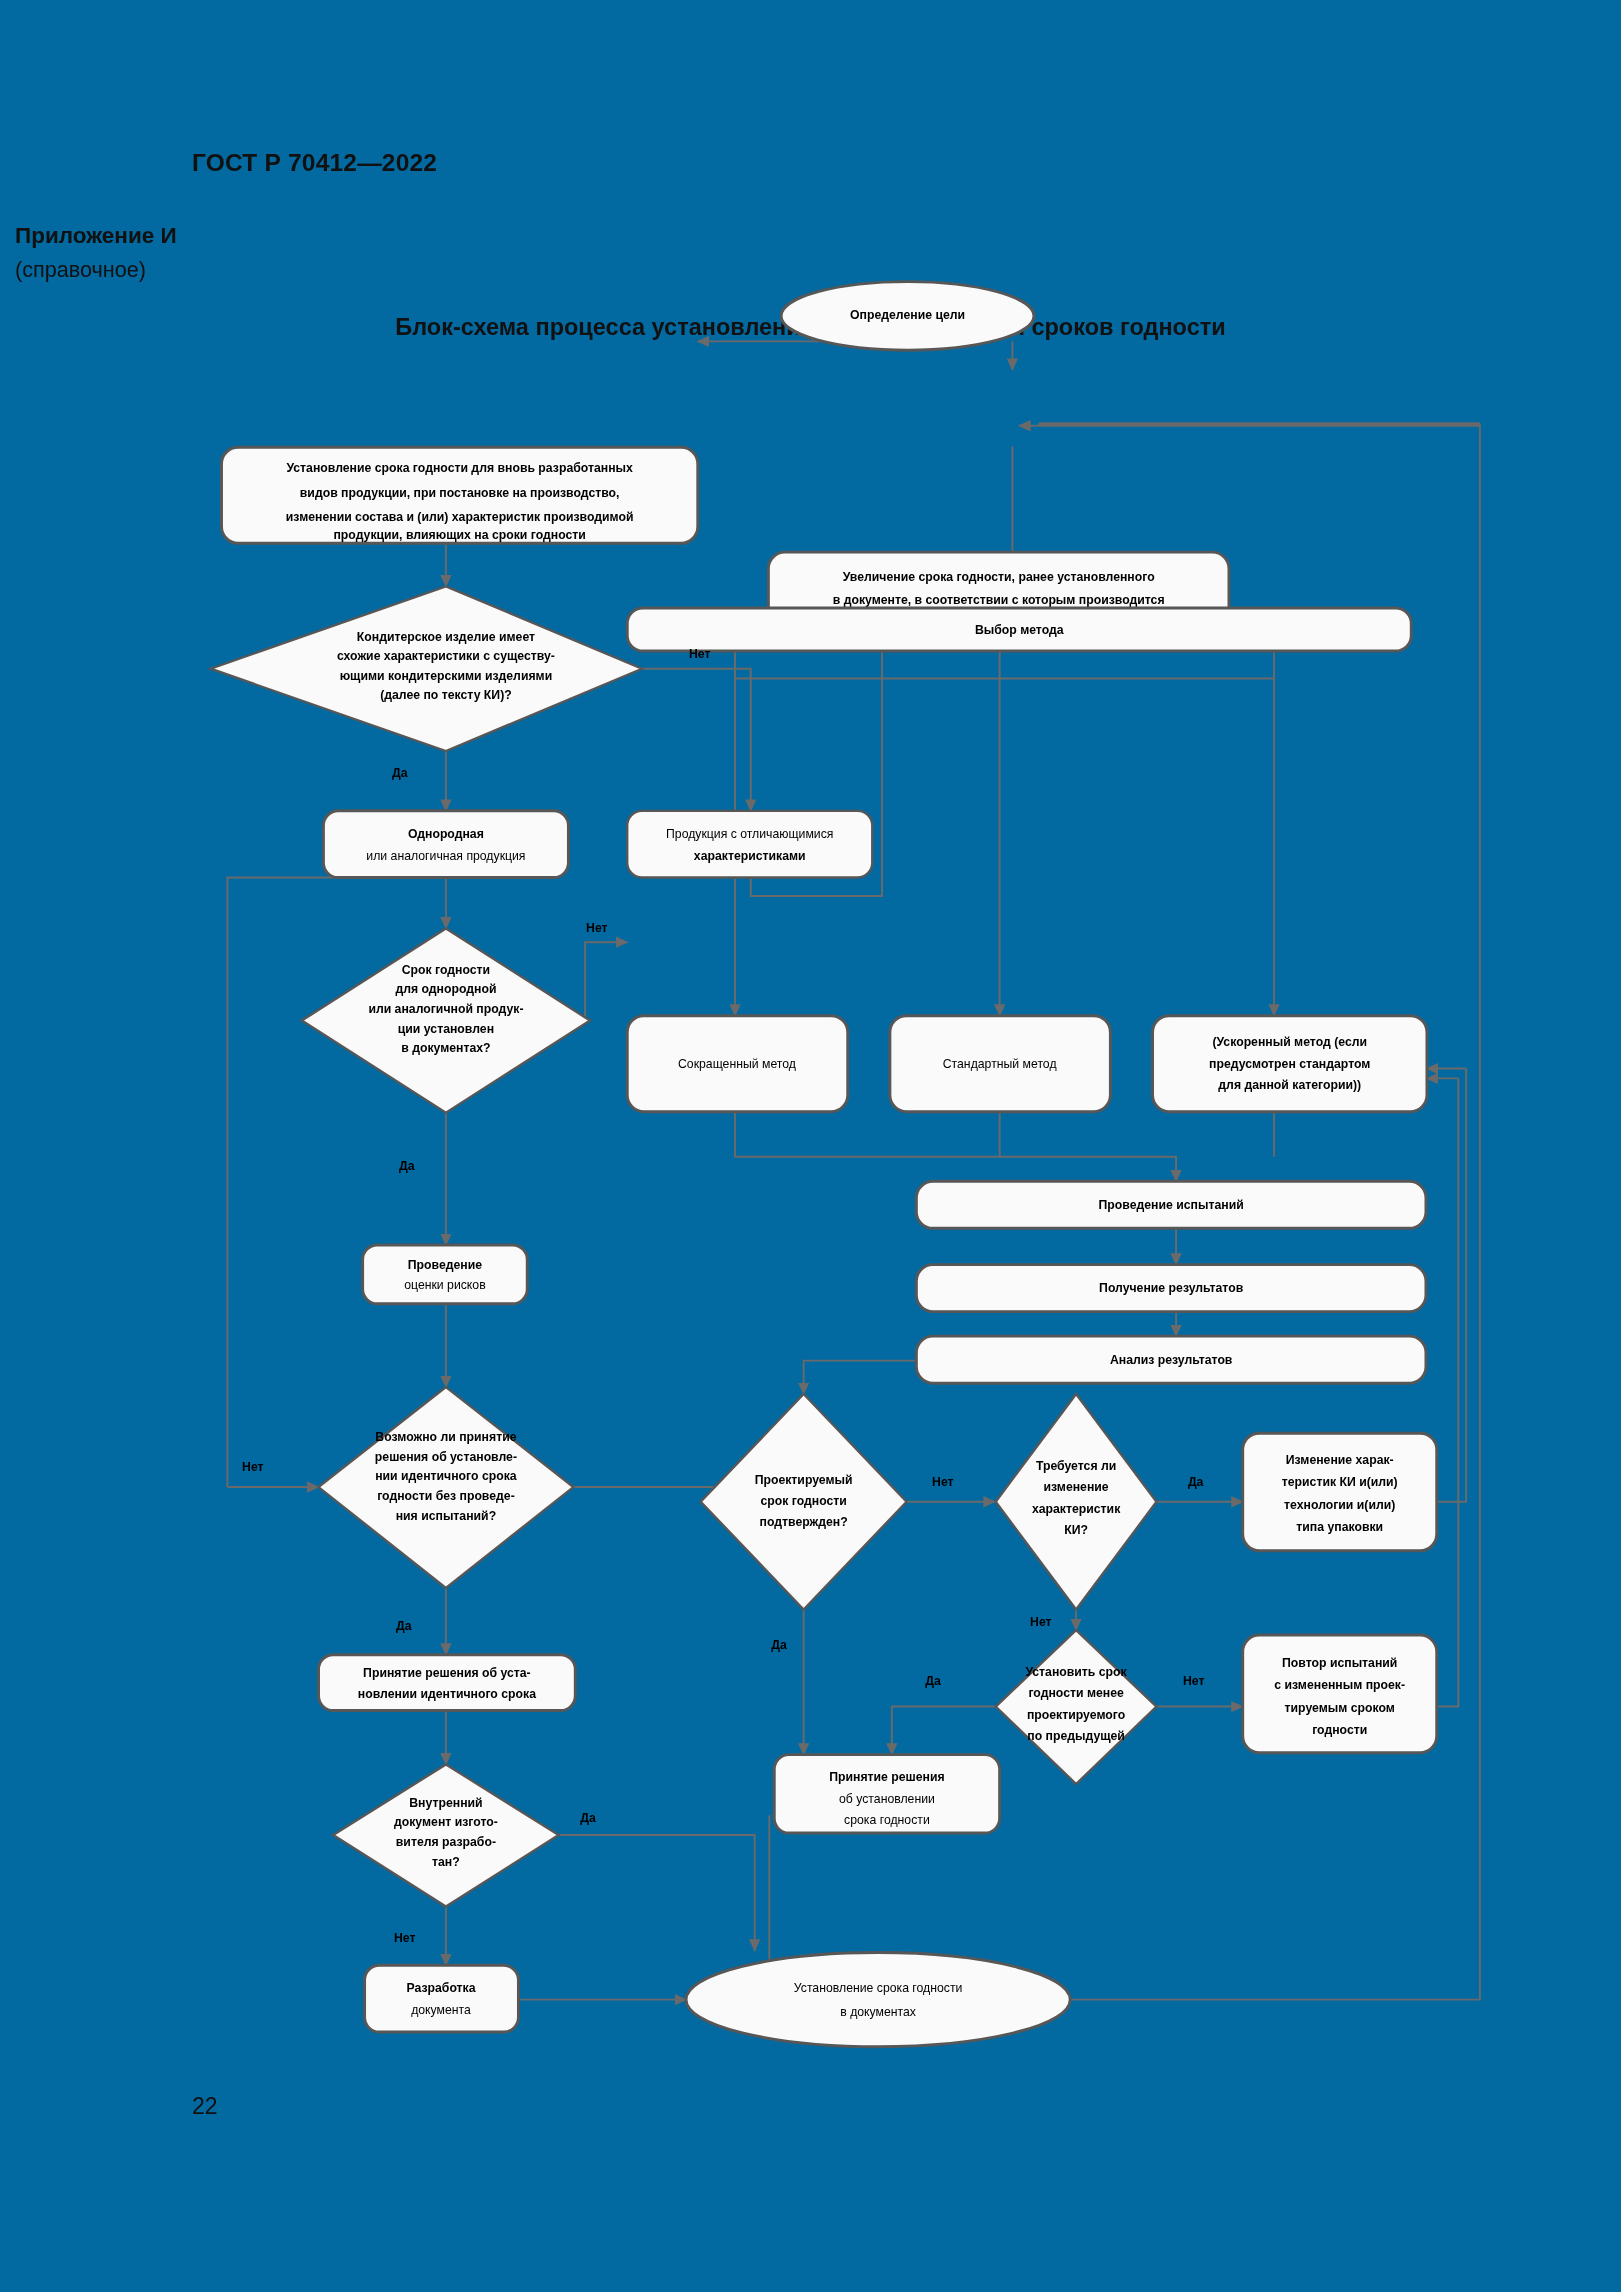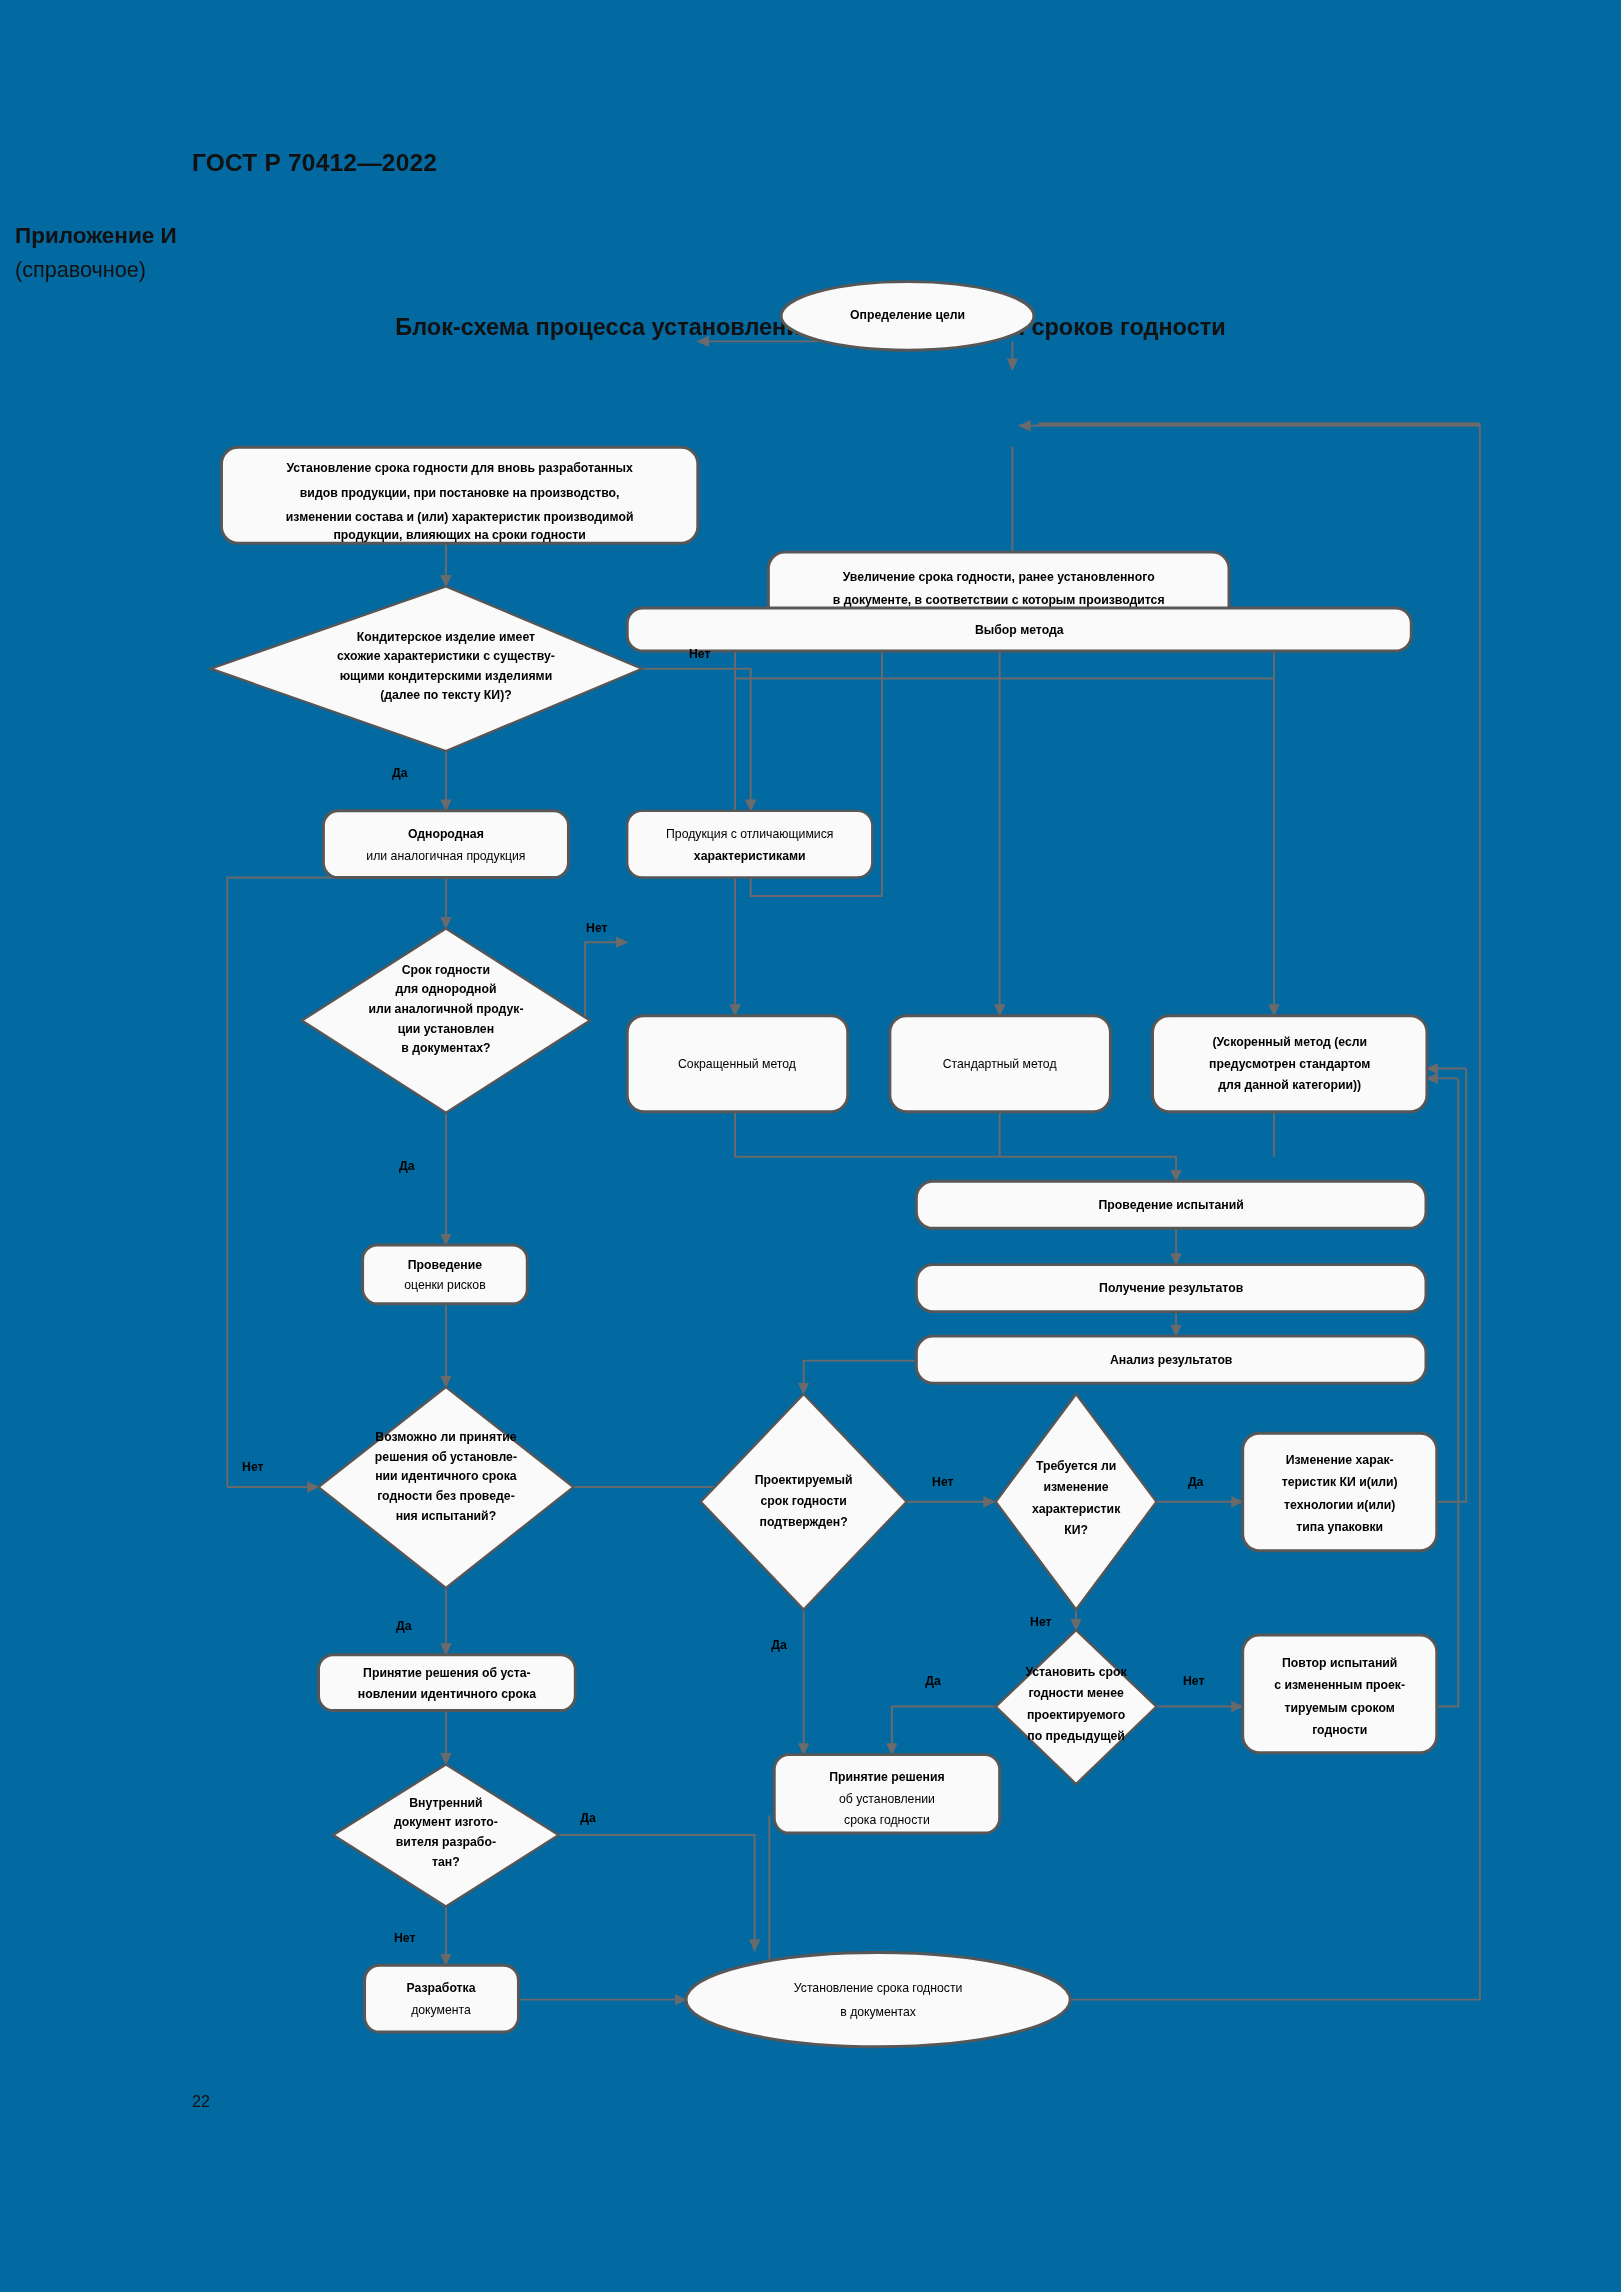--- a/index.html
+++ b/index.html
@@ -19,21 +19,21 @@
     position:absolute; left:0; right:0; top:223px;
     font-size:22.5px; font-weight:bold; color:#111;margin-left:15px;
   }
   .appendix .sub { font-weight:normal; font-size:21.6px; margin-top:7.8px; }
   .chart-title {
     position:absolute; left:0; right:0; top:314px;
     text-align:center; font-size:23.5px; font-weight:bold; color:#111;
   }
   .page-number {
     position:absolute; left:192px; top:2093px;
-    font-size:16px; color:#111;
+    font-size:23px; color:#111;
   }
   #flow { position:absolute; left:0; top:0; }
 
   .nodetext {
     font-family:"Liberation Sans", sans-serif;
     fill:#000;
     font-size:12.5px;
     font-weight:bold;
     text-anchor:middle;
     dominant-baseline:middle;

